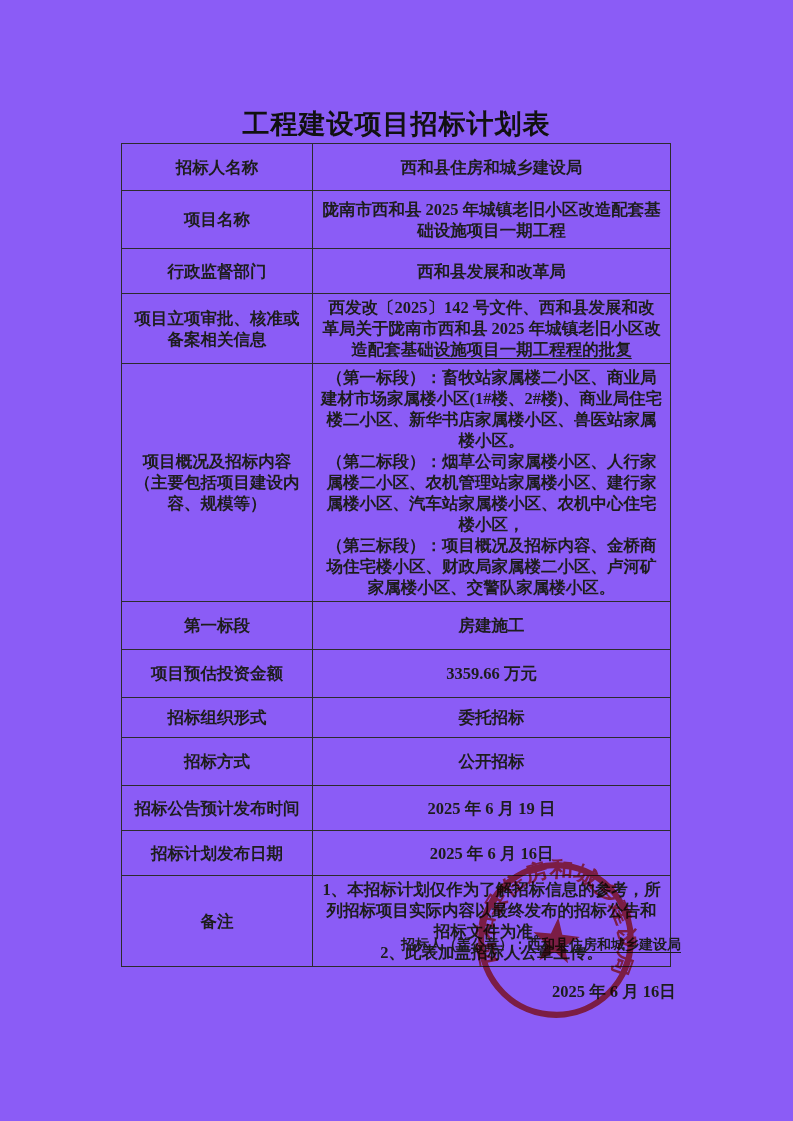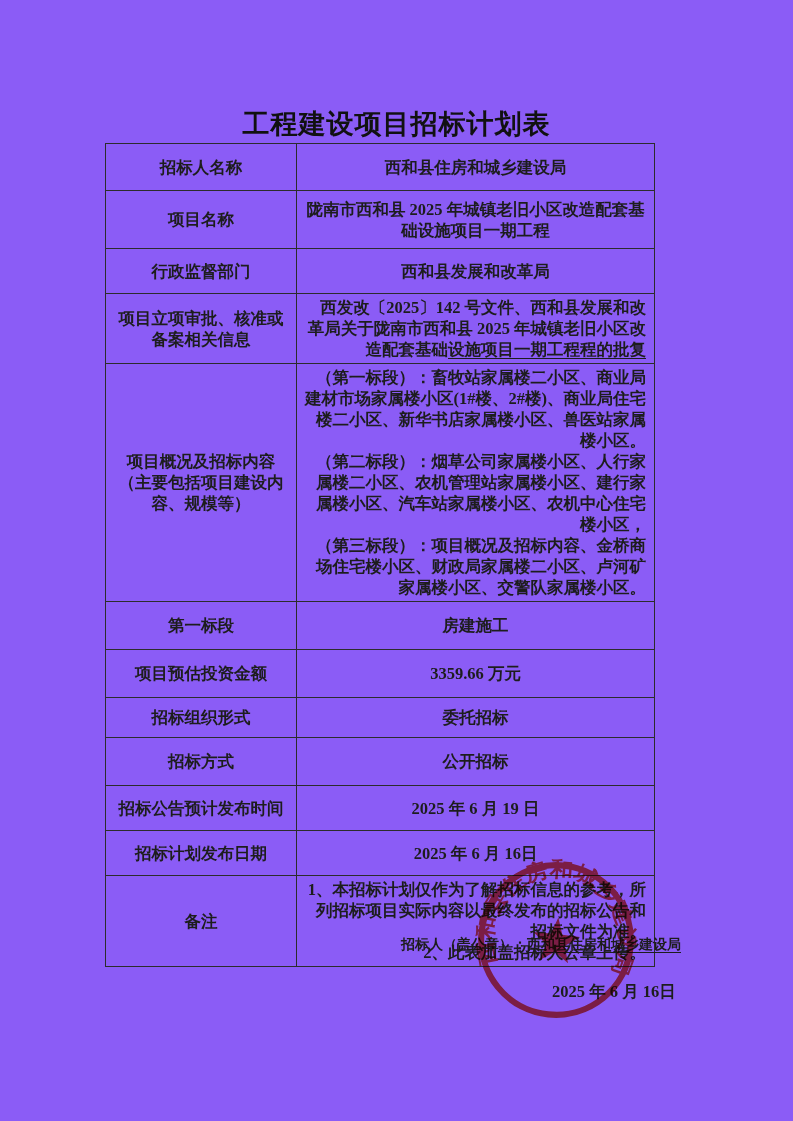--- a/index.html
+++ b/index.html
@@ -20,21 +20,21 @@
     top:106px; left:0; width:793px;
     text-align:center;
     font-family:"Liberation Sans","DejaVu Sans",sans-serif;
     font-size:27px;
     font-weight:700;
     letter-spacing:1px;
     color:#111;
   }
   table.bid-table {
     position:absolute;
-    left:105px; top:143px;
+    left:121px; top:143px;
     width:549px;
     border-collapse:collapse;
     table-layout:fixed;
     background:transparent;
   }
   table.bid-table td {
     border:1.6px solid #2c2c2c;
     font-size:16.5px;
     font-weight:600;
     line-height:21px;
@@ -42,21 +42,21 @@
     vertical-align:middle;
     color:#1d1d1d;
   }
   td.cell-label {
     text-align:center;
   }
   td.cell-value {
     text-align:center;
   }
   td.cell-value.left {
-    text-align:right;
+    text-align:center;
   }
   .para { display:block; }
   .u { text-decoration:underline; text-underline-offset:3px; }
   col.c1 { width:191px; }
   col.c2 { width:358px; }
 
   .footer-signature {
     position:absolute;
     top:936px; left:401px;
     font-size:14px;

